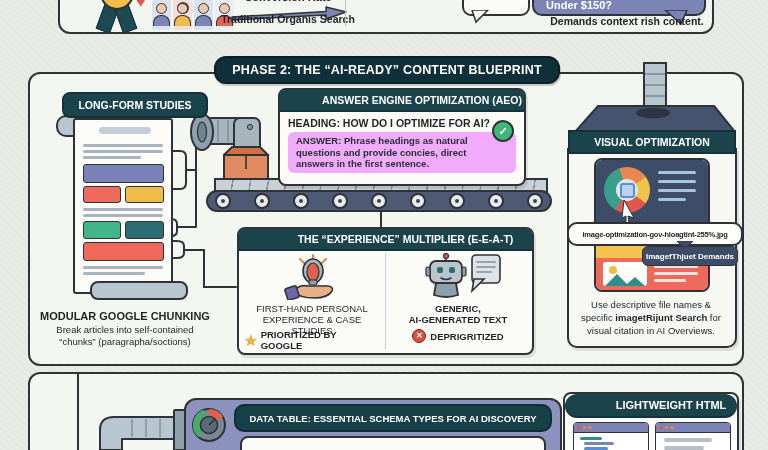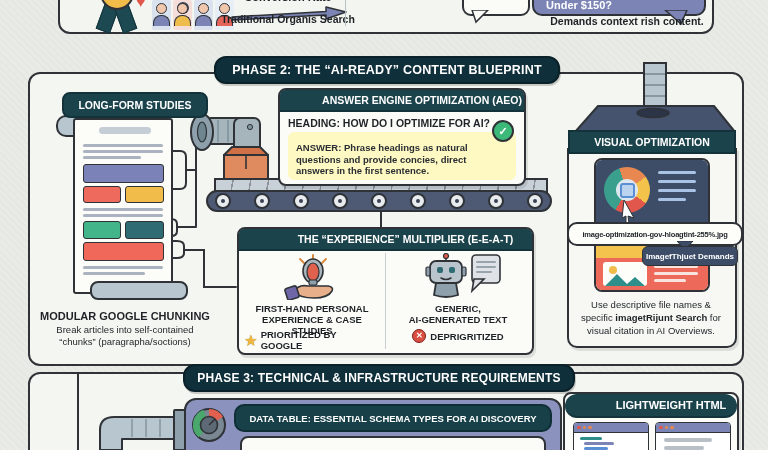--- a/index.html
+++ b/index.html
@@ -176,21 +176,21 @@
         <i></i>
       </div>
     <div class="roller">
         <i></i>
       </div>
   </div>
 
   <div class="abs box" style="left:278px;top:88px;width:244px;height:94px;z-index:3;">
     <div class="hdr" style="height:20px;font-size:10.5px;">ANSWER ENGINE OPTIMIZATION (AEO)</div>
     <div style="padding:5px 8px 0;font-weight:bold;font-size:10.5px;color:#1e2226;">HEADING: HOW DO I OPTIMIZE FOR AI?</div>
-    <div style="margin:3px 8px 0;background:#fef9c3;border-radius:6px;padding:10px 26px 3px 8px;font-size:9.5px;line-height:11.5px;color:#2a2e33;">
+    <div style="margin:3px 8px 0;background:#f0abfc;border-radius:6px;padding:3px 26px 3px 8px;font-size:9.5px;line-height:11.5px;color:#2a2e33;">
       <span style="font-weight:bold;">ANSWER:</span>
       <span style="font-weight:bold;">Phrase headings as natural questions and provide concies, direct answers in the first sentence.</span>
     </div>
     <div class="abs" style="left:212px;top:30px;width:18px;height:18px;border-radius:50%;background:#3cb878;border:2px solid #2f3337;color:#fff;font-size:11px;font-weight:bold;display:flex;align-items:center;justify-content:center;">✓</div>
   </div>
 
   <div class="abs box" style="left:237px;top:227px;width:293px;height:124px;z-index:3;">
     <div class="hdr" style="height:20px;font-size:10.5px;">THE “EXPERIENCE” MULTIPLIER (E-E-A-T)</div>
     <div class="abs" style="left:146px;top:24px;bottom:4px;width:1px;background:#c9ced4;"></div>
 
@@ -199,21 +199,21 @@
         <line x1="29" y1="6" x2="29" y2="1"></line>
           <line x1="20" y1="9" x2="16" y2="5"></line>
           <line x1="38" y1="9" x2="42" y2="5"></line>
       </g>
       <ellipse cx="29" cy="17" rx="10" ry="12" fill="#aab6bd" stroke="#2f3337" stroke-width="1.6"></ellipse>
       <ellipse cx="29" cy="18" rx="6" ry="9" fill="#e0614d" stroke="#2f3337" stroke-width="1.2"></ellipse>
       <rect x="25" y="26" width="8" height="5" rx="1.5" fill="#8da0ab" stroke="#2f3337" stroke-width="1.2"></rect>
       <path d="M10,38 Q14,30 24,32 L44,32 Q50,33 48,37 Q44,44 30,44 Q16,44 10,38 Z" fill="#e8b08a" stroke="#2f3337" stroke-width="1.6"></path>
       <rect x="2" y="33" width="12" height="12" rx="2" transform="rotate(-18 8 39)" fill="#6f66a8" stroke="#2f3337" stroke-width="1.6"></rect>
     </svg>
-    <div class="abs ctext" style="left:6px;top:74px;width:134px;font-weight:bold;font-size:9.5px;line-height:11px;">
+    <div class="abs ctext" style="left:6px;top:74px;width:134px;font-weight:normal;font-size:9.5px;line-height:11px;">
       <span style="display:block;">FIRST-HAND PERSONAL</span>
       <span style="display:block;">EXPERIENCE &amp; CASE STUDIES</span>
     </div>
     <div class="abs badgerow" style="left:6px;top:100px;width:134px;">
       <span class="star">★</span>
       <span>PRIORITIZED BY GOOGLE</span>
     </div>
 
     <svg class="abs" style="left:185px;top:24px;" width="80" height="48" viewBox="0 0 80 48">
       <rect x="48" y="2" width="28" height="28" rx="4" fill="#dfe3e7" stroke="#2f3337" stroke-width="1.6"></rect>
@@ -291,21 +291,20 @@
   </svg>
   <div class="abs" style="left:642px;top:246px;width:94px;height:18px;background:#3d4d68;border:1.5px solid #2f3337;border-radius:6px;color:#fff;font-weight:bold;font-size:8px;display:flex;align-items:center;justify-content:center;z-index:4;">ImagefThjuet Demands</div>
 
   <div class="abs ctext" style="left:570px;top:298px;width:162px;font-size:9.5px;line-height:13px;font-weight:500;z-index:3;">
     <span style="display:block;">Use descriptive file names &amp;</span>
     <span style="display:block;"><span>specific </span><b>imagetRijunt Search</b><span> for</span></span>
     <span style="display:block;">visual citation in AI Overviews.</span>
   </div>
 
   <div class="abs container" style="left:28px;top:372px;width:712px;height:92px;"></div>
-  <div class="abs pill" style="left:183px;top:364px;width:388px;height:24px;font-size:12px;z-index:4;">PHASE 3: TECHNICAL &amp; INFRASTRUCTURE REQUIREMENTS</div>
 
   <svg class="abs" style="left:96px;top:414px;z-index:2;" width="84" height="36" viewBox="0 0 84 36">
     <path d="M 4,36 L 4,16 Q 4,3 18,3 L 80,3 L 80,25 L 26,25 L 26,36 Z" fill="#b7c6cf" stroke="#2f3337" stroke-width="2" stroke-linejoin="round"></path>
     <g stroke="#87999f" stroke-width="1.6">
         <line x1="36" y1="5" x2="36" y2="23"></line>
         <line x1="50" y1="5" x2="50" y2="23"></line>
         <line x1="64" y1="5" x2="64" y2="23"></line>
       </g>
   </svg>
   <div class="abs" style="left:173px;top:409px;width:12px;height:38px;background:#8da0ab;border:2px solid #2f3337;border-radius:2px;z-index:2;"></div>

